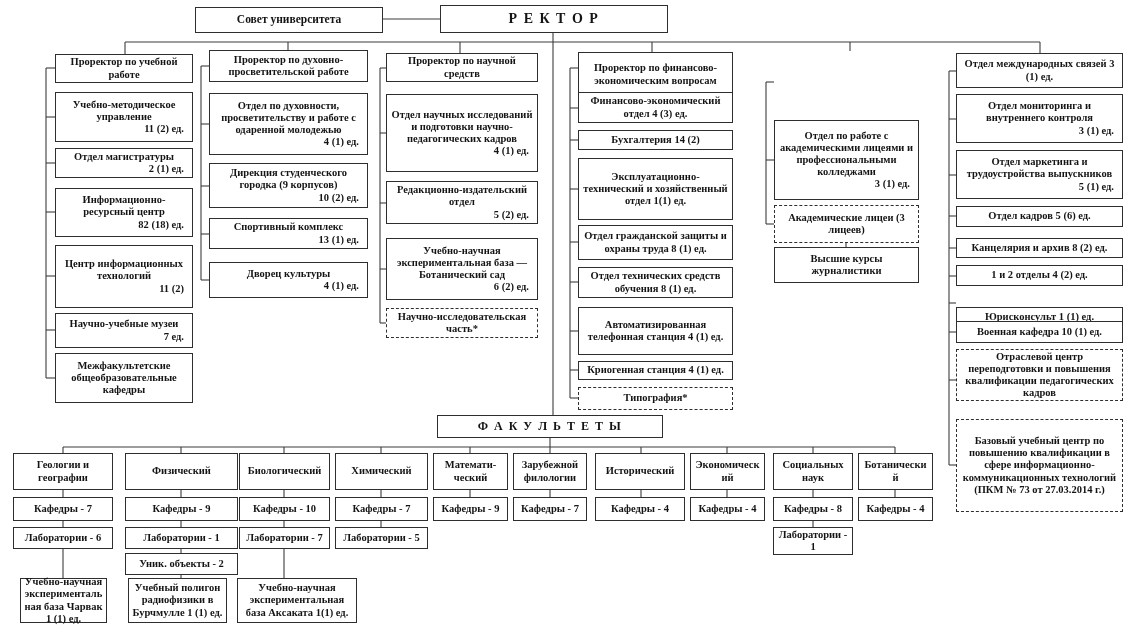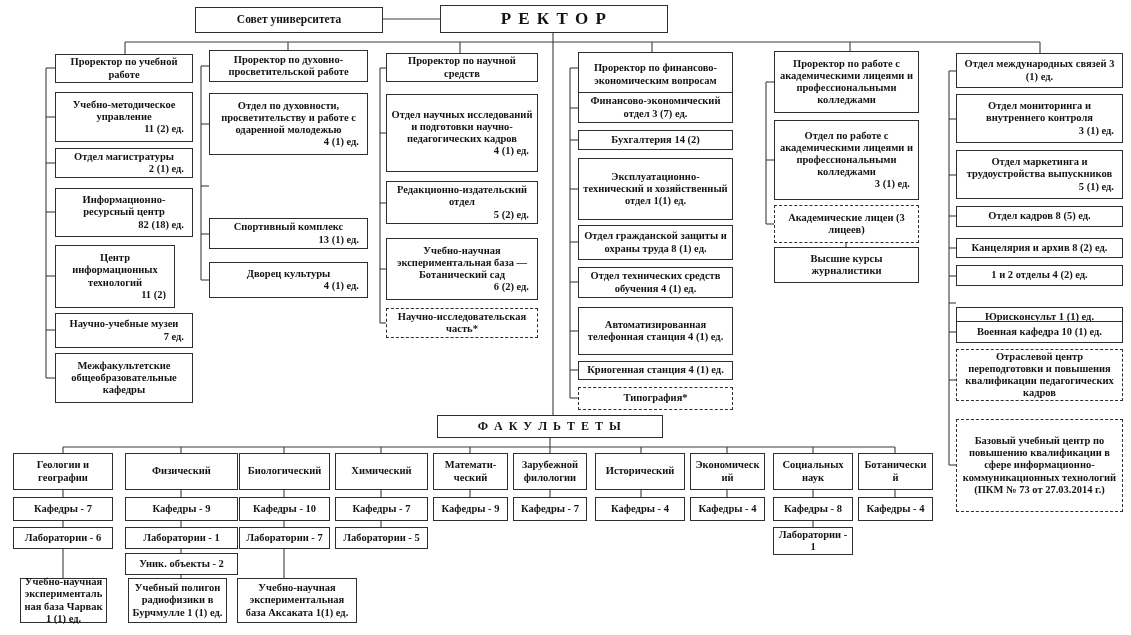--- a/index.html
+++ b/index.html
@@ -7,21 +7,21 @@
   body{background:#fff;position:relative;font-family:"Liberation Serif",serif}
   .stage{position:absolute;inset:0;width:1131px;height:635px}
   .wires{position:absolute;left:0;top:0}
   .wires line{stroke:#3c3c3c;stroke-width:1.1}
   .box{position:absolute;background:#fff;border:1.2px solid #2e2e2e;display:flex;flex-direction:column;
        align-items:center;justify-content:center;text-align:center;font-weight:700;font-size:10.5px;
        line-height:1.16;color:#141414;padding:1px 3px;overflow-wrap:anywhere}
   .box .lbl{width:100%}
   .box .cnt{width:100%;text-align:right;padding-right:5px}
   .dashed{border:1.2px dashed #2e2e2e}
-  .banner{font-size:17px;letter-spacing:1.5px}
+  .banner{font-size:14px;letter-spacing:1.5px}
   .banner2{font-size:12px;letter-spacing:1.5px}
   .council{font-size:11.5px}
 </style>
 </head>
 <body>
 
 <div class="stage">
 
   <svg class="wires" width="1131" height="635">
 
@@ -129,35 +129,39 @@
     <span class="cnt">11 (2) ед.</span>
   </div>
   <div class="box" style="left:55px;top:148px;width:138px;height:30px">
     <span class="lbl">Отдел магистратуры</span>
     <span class="cnt">2 (1) ед.</span>
   </div>
   <div class="box" style="left:55px;top:188px;width:138px;height:49px">
     <span class="lbl">Информационно-ресурсный центр</span>
     <span class="cnt">82 (18) ед.</span>
   </div>
-  <div class="box" style="left:55px;top:245px;width:120px;height:63px">
+  <div class="box" style="left:55px;top:245px;width:138px;height:63px">
     <span class="lbl">Центр информационных технологий</span>
     <span class="cnt">11 (2)</span>
   </div>
   <div class="box" style="left:55px;top:313px;width:138px;height:35px">
     <span class="lbl">Научно-учебные музеи</span>
     <span class="cnt">7 ед.</span>
   </div>
   <div class="box" style="left:55px;top:353px;width:138px;height:50px">Межфакультетские общеобразовательные кафедры</div>
 
   <div class="box" style="left:209px;top:50px;width:159px;height:32px">Проректор по духовно-просветительской работе</div>
   <div class="box" style="left:209px;top:93px;width:159px;height:62px">
     <span class="lbl">Отдел по духовности, просветительству и работе с одаренной молодежью</span>
     <span class="cnt">4 (1) ед.</span>
   </div>
+  <div class="box" style="left:209px;top:163px;width:159px;height:45px">
+    <span class="lbl">Дирекция студенческого городка (9 корпусов)</span>
+    <span class="cnt">10 (2) ед.</span>
+  </div>
   <div class="box" style="left:209px;top:218px;width:159px;height:31px">
     <span class="lbl">Спортивный комплекс</span>
     <span class="cnt">13 (1) ед.</span>
   </div>
   <div class="box" style="left:209px;top:262px;width:159px;height:36px">
     <span class="lbl">Дворец культуры</span>
     <span class="cnt">4 (1) ед.</span>
   </div>
 
   <div class="box" style="left:386px;top:53px;width:152px;height:29px">Проректор по научной средств</div>
@@ -169,47 +173,46 @@
     <span class="lbl">Редакционно-издательский отдел</span>
     <span class="cnt">5 (2) ед.</span>
   </div>
   <div class="box" style="left:386px;top:238px;width:152px;height:62px">
     <span class="lbl">Учебно-научная экспериментальная база — Ботанический сад</span>
     <span class="cnt">6 (2) ед.</span>
   </div>
   <div class="box dashed" style="left:386px;top:308px;width:152px;height:30px">Научно-исследовательская часть*</div>
 
   <div class="box" style="left:578px;top:52px;width:155px;height:45px">Проректор по финансово-экономическим вопросам</div>
-  <div class="box" style="left:578px;top:92px;width:155px;height:31px">Финансово-экономический отдел 3 (7) ед.</div>
+  <div class="box" style="left:578px;top:92px;width:155px;height:31px">Финансово-экономический отдел 4 (3) ед.</div>
   <div class="box" style="left:578px;top:130px;width:155px;height:20px">Бухгалтерия 14 (2)</div>
   <div class="box" style="left:578px;top:158px;width:155px;height:62px">Эксплуатационно-технический и хозяйственный отдел 1(1) ед.</div>
   <div class="box" style="left:578px;top:225px;width:155px;height:35px">Отдел гражданской защиты и охраны труда 8 (1) ед.</div>
-  <div class="box" style="left:578px;top:267px;width:155px;height:31px">Отдел технических средств обучения 4 (1) ед.</div>
+  <div class="box" style="left:578px;top:267px;width:155px;height:31px">Отдел технических средств обучения 8 (1) ед.</div>
   <div class="box" style="left:578px;top:307px;width:155px;height:48px">Автоматизированная телефонная станция 4 (1) ед.</div>
   <div class="box" style="left:578px;top:361px;width:155px;height:19px">Криогенная станция 4 (1) ед.</div>
   <div class="box dashed" style="left:578px;top:387px;width:155px;height:23px">Типография*</div>
 
-  <div class="box" style="left:774px;top:51px;width:145px;height:62px">Проректор по работе с академическими лицеями и профессиональными колледжами</div>
   <div class="box" style="left:774px;top:120px;width:145px;height:80px">
     <span class="lbl">Отдел по работе с академическими лицеями и профессиональными колледжами</span>
     <span class="cnt">3 (1) ед.</span>
   </div>
   <div class="box dashed" style="left:774px;top:205px;width:145px;height:38px">Академические лицеи (3 лицеев)</div>
   <div class="box" style="left:774px;top:247px;width:145px;height:36px">Высшие курсы журналистики</div>
 
   <div class="box" style="left:956px;top:53px;width:167px;height:35px">Отдел международных связей 3 (1) ед.</div>
   <div class="box" style="left:956px;top:94px;width:167px;height:49px">
     <span class="lbl">Отдел мониторинга и внутреннего контроля</span>
     <span class="cnt">3 (1) ед.</span>
   </div>
   <div class="box" style="left:956px;top:150px;width:167px;height:49px">
     <span class="lbl">Отдел маркетинга и трудоустройства выпускников</span>
     <span class="cnt">5 (1) ед.</span>
   </div>
-  <div class="box" style="left:956px;top:206px;width:167px;height:21px">Отдел кадров 8 (5) ед.</div>
+  <div class="box" style="left:956px;top:206px;width:167px;height:21px">Отдел кадров 5 (6) ед.</div>
   <div class="box" style="left:956px;top:238px;width:167px;height:20px">Канцелярия и архив 8 (2) ед.</div>
   <div class="box" style="left:956px;top:265px;width:167px;height:21px">1 и 2 отделы 4 (2) ед.</div>
   <div class="box" style="left:956px;top:307px;width:167px;height:20px">Юрисконсульт 1 (1) ед.</div>
   <div class="box" style="left:956px;top:321px;width:167px;height:22px">Военная кафедра 10 (1) ед.</div>
   <div class="box dashed" style="left:956px;top:349px;width:167px;height:52px">Отраслевой центр переподготовки и повышения квалификации педагогических кадров</div>
   <div class="box dashed" style="left:956px;top:419px;width:167px;height:93px">Базовый учебный центр по повышению квалификации в сфере информационно-коммуникационных технологий (ПКМ № 73 от 27.03.2014 г.)</div>
 
   <div class="box banner2" style="left:437px;top:415px;width:226px;height:23px">Ф А К У Л Ь Т Е Т Ы</div>
 
   <div class="box" style="left:13px;top:453px;width:100px;height:37px">Геологии и географии</div>

